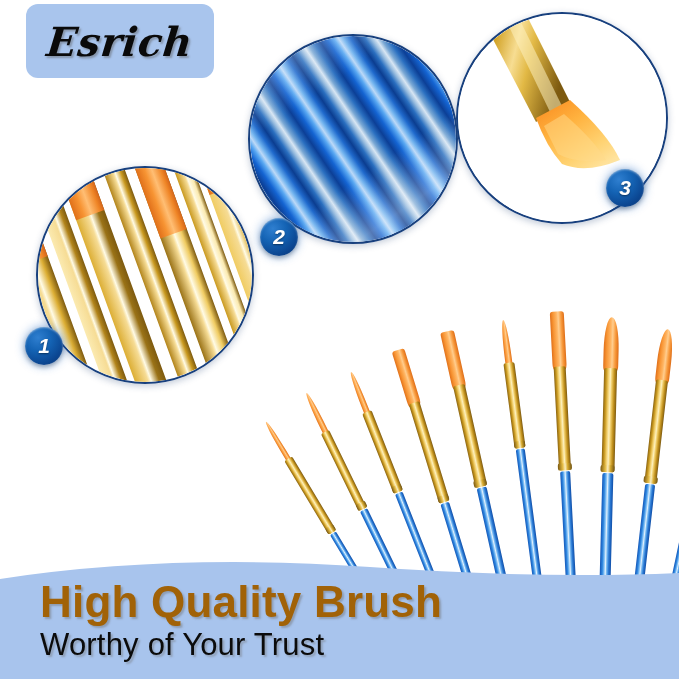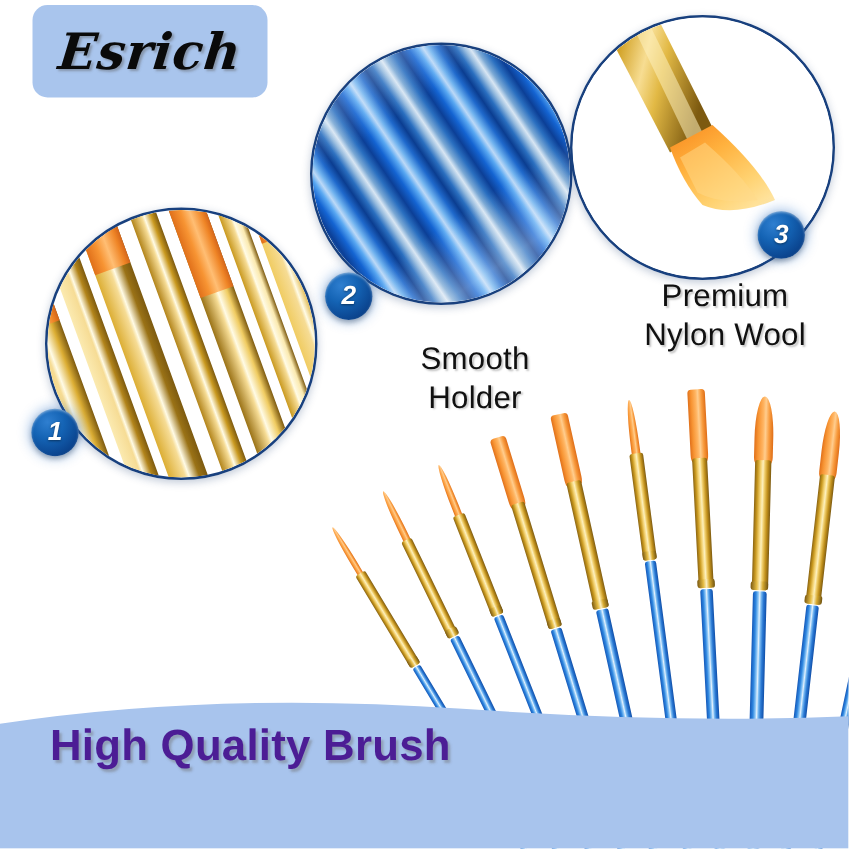--- a/index.html
+++ b/index.html
@@ -95,21 +95,21 @@
       #f89a3c 78%,#de6d17 100%);}
   .b-bristle.round{border-radius:50% 50% 14% 14%/62% 62% 10% 10%;}
   .b-bristle.flat{border-radius:3px 3px 10% 10%;}
   .b-bristle.point{left:8%;width:84%;
     border-radius:50% 50% 16% 16%/88% 88% 8% 8%;}
 
   
   #banner{position:absolute;left:0;bottom:0;width:679px;height:128px;}
   #banner svg{position:absolute;left:0;top:0;width:679px;height:128px;}
   .banner-text{position:absolute;left:40px;top:26px;width:430px;}
-  .banner-line1{font-size:35px;font-weight:700;color:#4c1d95;letter-spacing:.2px;
+  .banner-line1{font-size:44px;font-weight:700;color:#a16207;letter-spacing:.2px;
     text-shadow:2px 2px 2px rgba(110,110,110,.45);line-height:1.12;}
   .banner-line2{font-size:31px;font-weight:400;color:#0b0b0b;letter-spacing:.2px;
     text-shadow:2px 2px 2px rgba(110,110,110,.42);line-height:1.15;margin-top:1px;}
 </style>
 </head>
 <body>
 
 <div id="stage">
 
   <div class="logo-box">
@@ -167,24 +167,20 @@
         <path d="M78 104 L112 86 Q150 120 162 146 Q128 160 104 150 Q88 132 78 104 Z" fill="url(#gbri)"></path>
         <path d="M86 112 L106 100 Q136 126 148 146 Q118 150 100 140 Z" fill="#ffd98a" opacity="0.5"></path>
       </svg>
     </div>
   </div>
 
   <div class="badge" id="badge1">1</div>
   <div class="badge" id="badge2">2</div>
   <div class="badge" id="badge3">3</div>
 
-  <div class="feat-label" id="label2">Smooth
-Holder</div>
-  <div class="feat-label" id="label3">Premium
-Nylon Wool</div>
 
   <div id="fan">
       <div class="brush" style="width: 7px; height: 300px; left: 116.5px; top: 89px; transform: rotate(-31deg); transform-origin: 50% 100%;">
         <div class="b-bristle point" style="top: 0px; height: 46px;"></div>
         <div class="b-ferrule" style="top: 43px; height: 86px;"></div>
         <div class="b-crimp" style="top: 122px;"></div>
         <div class="b-handle" style="top: 130px; height: 170px;"></div>
       </div>
       <div class="brush" style="width: 7.5px; height: 318px; left: 142.25px; top: 71px; transform: rotate(-26deg); transform-origin: 50% 100%;">
         <div class="b-bristle point" style="top: 0px; height: 46px;"></div>
@@ -238,16 +234,17 @@
         <div class="b-handle" style="top: 130px; height: 208px;"></div>
       </div>
     </div>
 
   <div id="banner">
     <svg viewBox="0 0 679 128" preserveAspectRatio="none">
       <path d="M0 28 Q170 2 370 16 Q540 28 679 22 L679 128 L0 128 Z" fill="#a8c4ed"></path>
     </svg>
     <div class="banner-text">
       <div class="banner-line1">High Quality Brush</div>
+      <div class="banner-line2">Worthy of Your Trust</div>
     </div>
   </div>
 
 </div>
 
 </body></html>

